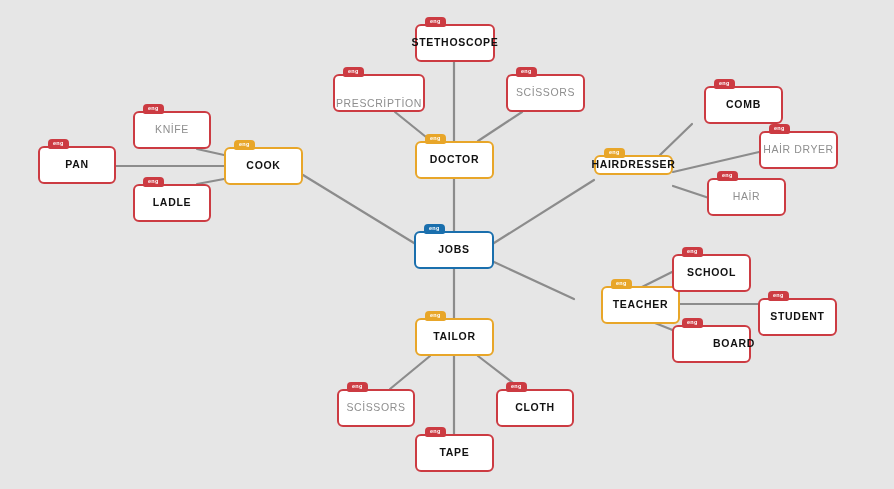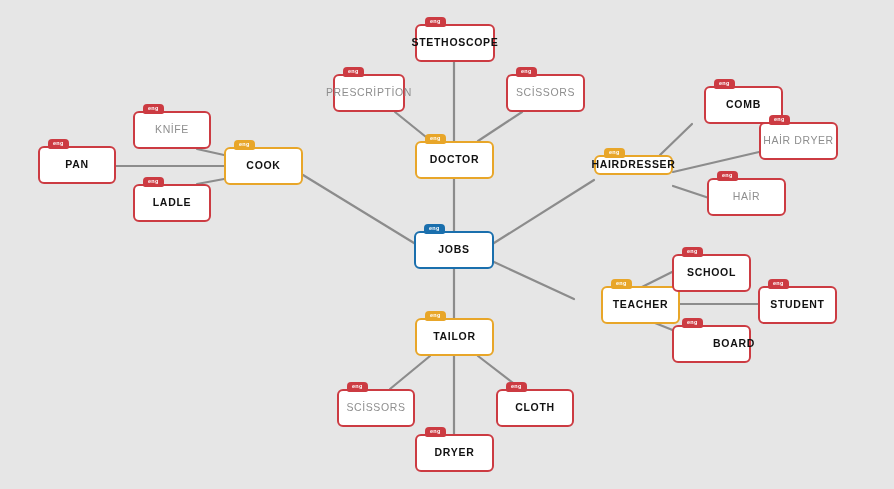--- a/index.html
+++ b/index.html
@@ -120,62 +120,62 @@
         <span class="label">KNİFE</span>
       </div>
       <div class="node" style="left: 38px; top: 146px; width: 78px; height: 38px;">
         <span class="badge">eng</span>
         <span class="label">PAN</span>
       </div>
       <div class="node" style="left: 133px; top: 184px; width: 78px; height: 38px;">
         <span class="badge">eng</span>
         <span class="label">LADLE</span>
       </div>
-      <div class="node muted" style="left: 333px; top: 74px; width: 72px; height: 38px;">
+      <div class="node muted" style="left: 333px; top: 74px; width: 92px; height: 38px; align-items: flex-end;">
         <span class="badge">eng</span>
         <span class="label">PRESCRİPTİON</span>
       </div>
       <div class="node" style="left: 415px; top: 24px; width: 80px; height: 38px;">
         <span class="badge">eng</span>
         <span class="label">STETHOSCOPE</span>
       </div>
       <div class="node muted" style="left: 506px; top: 74px; width: 79px; height: 38px;">
         <span class="badge">eng</span>
         <span class="label">SCİSSORS</span>
       </div>
       <div class="node" style="left: 672px; top: 86px; width: 79px; height: 38px; margin-left: 32px;">
         <span class="badge">eng</span>
         <span class="label">COMB</span>
       </div>
-      <div class="node muted" style="left: 759px; top: 122px; width: 79px; height: 38px; text-align: right;">
+      <div class="node muted" style="left: 759px; top: 131px; width: 79px; height: 38px; text-align: right;">
         <span class="badge">eng</span>
         <span class="label">HAİR DRYER</span>
       </div>
       <div class="node muted" style="left: 707px; top: 178px; width: 79px; height: 38px;">
         <span class="badge">eng</span>
         <span class="label">HAİR</span>
       </div>
       <div class="node" style="left: 672px; top: 254px; width: 79px; height: 38px;">
         <span class="badge">eng</span>
         <span class="label">SCHOOL</span>
       </div>
-      <div class="node" style="left: 758px; top: 286px; width: 79px; height: 38px;">
+      <div class="node" style="left: 758px; top: 298px; width: 79px; height: 38px;">
         <span class="badge">eng</span>
         <span class="label">STUDENT</span>
       </div>
       <div class="node" style="left: 672px; top: 325px; width: 79px; height: 38px; padding-left: 45px;">
         <span class="badge">eng</span>
         <span class="label">BOARD</span>
       </div>
       <div class="node muted" style="left: 337px; top: 389px; width: 78px; height: 38px;">
         <span class="badge">eng</span>
         <span class="label">SCİSSORS</span>
       </div>
       <div class="node" style="left: 415px; top: 434px; width: 79px; height: 38px;">
         <span class="badge">eng</span>
-        <span class="label">DRYER</span>
+        <span class="label">TAPE</span>
       </div>
       <div class="node" style="left: 496px; top: 389px; width: 78px; height: 38px;">
         <span class="badge">eng</span>
         <span class="label">CLOTH</span>
       </div>
     </div>
 </div>
 
 </body></html>

